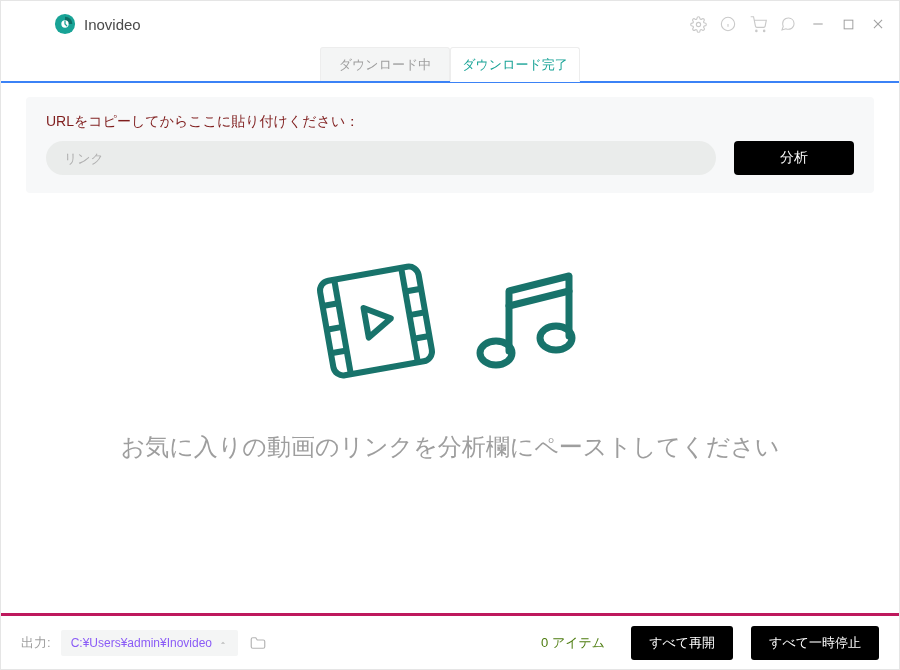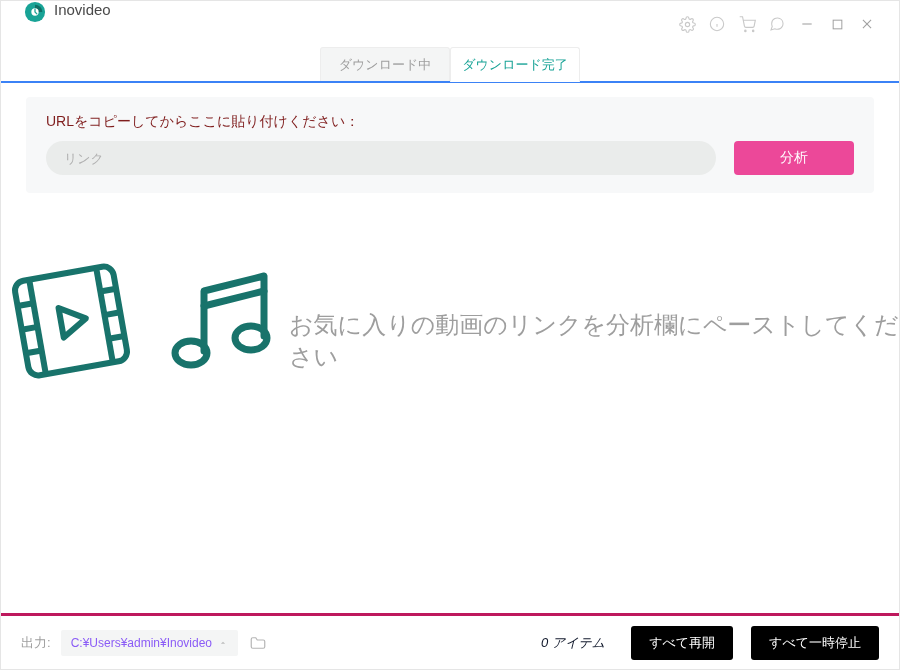--- a/index.html
+++ b/index.html
@@ -1,51 +1,51 @@
 <!DOCTYPE html>
 <html><head>
 <meta charset="utf-8">
 <style>
   * { box-sizing: border-box; margin: 0; padding: 0; font-family: "Meiryo", "Hiragino Sans", sans-serif; }
   body { width: 900px; height: 670px; background: #fff; overflow: hidden; border: 1px solid #e5e5e5; position: relative; }
 
   
-  .titlebar { height: 46px; display: flex; padding: 0 23px; }
+  .titlebar { height: 46px; display: flex; align-items: center; padding: 0 12px; margin-left: 41px; }
   .logo { width: 22px; height: 22px; margin-right: 8px; }
   .app-title { font-size: 15px; color: #4a4a4a; flex: 1; }
   .win-controls { display: flex; align-items: center; gap: 12px; }
   .win-controls svg, .win-controls span { color: #bdbdbd; }
   .win-btn { width: 18px; height: 18px; display: flex; align-items: center; justify-content: center; cursor: pointer; }
 
   
   .tabs { display: flex; justify-content: center; height: 36px; border-bottom: 2px solid #3b82f6; }
   .tab { width: 130px; text-align: center; font-size: 13px; line-height: 34px; color: #9e9e9e; cursor: pointer; border: 1px solid transparent; border-bottom: none; }
   .tab.active { background: #fff; color: #18a396; border: 1px solid #ededed; border-bottom: 1px solid #fff; margin-bottom: -1px; border-radius: 3px 3px 0 0; }
   .tab.inactive { background: #f4f5f5; border-radius: 3px 3px 0 0; border:1px solid #ededed; border-bottom:none; }
 
   
   .url-panel { margin: 14px 25px 0; background: #f7f8f9; border-radius: 4px; padding: 16px 20px 18px; }
   .url-label { font-size: 14px; color: #7f1d1d; margin-bottom: 10px; }
   .url-row { display: flex; gap: 18px; align-items: center; }
   .url-input { flex: 1; height: 34px; border-radius: 17px; border: none; background: #eaeceb; padding: 8px 18px; font-size: 13px; color: #555; outline: none; }
   .url-input::placeholder { color: #b0b0b0; }
-  .analyze-btn { width: 120px; height: 34px; border: none; border-radius: 4px; background: #ec4899; color: #fff; font-size: 14px; cursor: pointer; }
+  .analyze-btn { width: 120px; height: 34px; border: none; border-radius: 4px; background: #000000; color: #fff; font-size: 14px; cursor: pointer; }
 
   
-  .center { position: absolute; top: 250px; left: 0; right: 0; display: flex; flex-direction: row; align-items: center; }
+  .center { position: absolute; top: 250px; left: 0; right: 0; display: flex; flex-direction: column; align-items: center; }
   .illus { display: flex; align-items: center; gap: 18px; margin-bottom: 40px; }
   .hint-text { font-size: 24px; color: #9e9e9e; }
 
   
   .footer { position: absolute; bottom: 0; left: 0; right: 0; height: 56px; border-top: 3px solid #be185d; display: flex; align-items: center; padding: 0 20px; gap: 10px; }
   .out-label { font-size: 13px; color: #9e9e9e; }
   .out-path { font-size: 12px; color: #8b5cf6; background: #f4f5f5; padding: 6px 10px; border-radius: 2px; display: flex; align-items: center; gap: 6px; cursor: pointer; }
   .folder-btn { width: 20px; height: 20px; display:flex; align-items:center; justify-content:center; cursor:pointer; }
   .spacer { flex: 1; }
-  .item-count { font-size: 13px; color: #0f172a; margin-right: 16px; font-style: italic; }
+  .item-count { font-size: 13px; color: #4d7c0f; margin-right: 16px; }
   .foot-btn { height: 34px; padding: 0 18px; border: none; border-radius: 3px; background: #000000; color: #fff; font-size: 13px; cursor: pointer; }
   .foot-btn + .foot-btn { margin-left: 8px; }
 </style>
 </head>
 <body>
 
 <div class="titlebar">
   <svg class="logo" viewBox="0 0 24 24">
     <circle cx="12" cy="12" r="11" fill="#18a396"></circle>
     <path d="M12 4 A8 8 0 0 1 20 12 L12 12 Z" fill="#0e6f66"></path>

